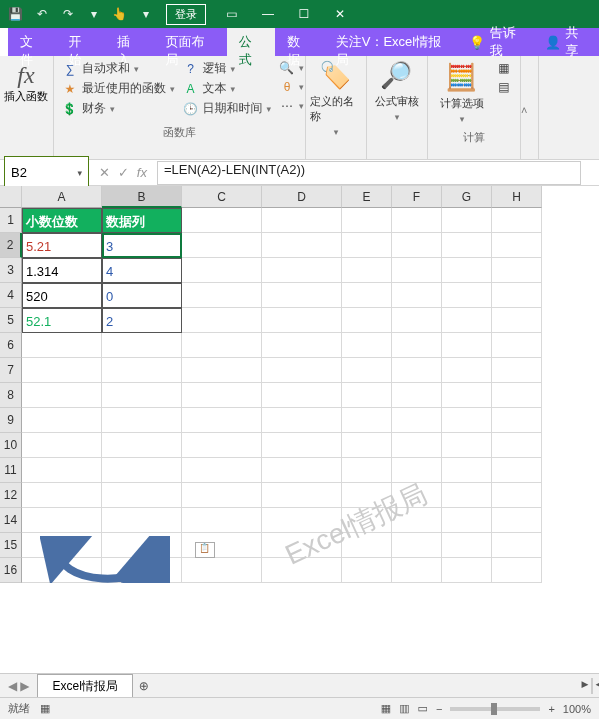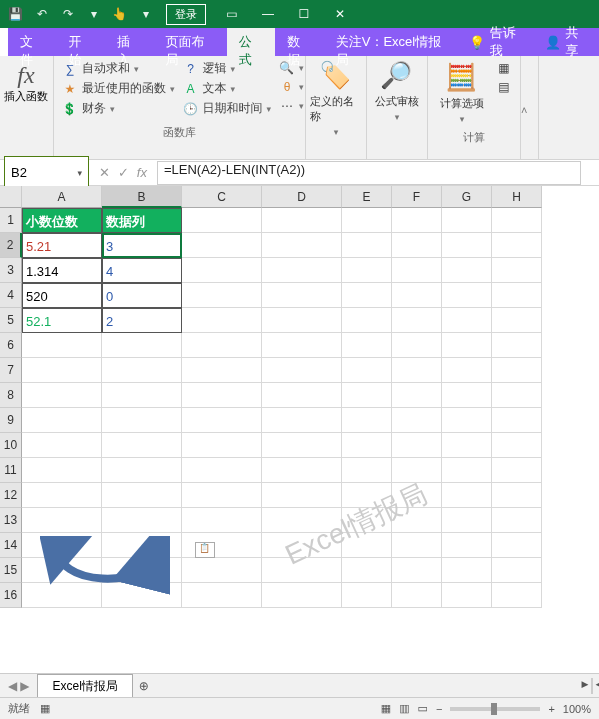--- a/index.html
+++ b/index.html
@@ -362,31 +362,20 @@
         <div class="cell" style="width: 80px;"></div>
         <div class="cell" style="width: 80px;"></div>
         <div class="cell" style="width: 80px;"></div>
         <div class="cell" style="width: 50px;"></div>
         <div class="cell" style="width: 50px;"></div>
         <div class="cell" style="width: 50px;"></div>
         <div class="cell" style="width: 50px;"></div>
       </div>
       <div class="row">
         <div class="rowh">12</div>
-        <div class="cell" style="width: 80px;"></div>
-        <div class="cell" style="width: 80px;"></div>
-        <div class="cell" style="width: 80px;"></div>
-        <div class="cell" style="width: 80px;"></div>
-        <div class="cell" style="width: 50px;"></div>
-        <div class="cell" style="width: 50px;"></div>
-        <div class="cell" style="width: 50px;"></div>
-        <div class="cell" style="width: 50px;"></div>
-      </div>
-      <div class="row">
-        <div class="rowh">13</div>
         <div class="cell" style="width: 80px;"></div>
         <div class="cell" style="width: 80px;"></div>
         <div class="cell" style="width: 80px;"></div>
         <div class="cell" style="width: 80px;"></div>
         <div class="cell" style="width: 50px;"></div>
         <div class="cell" style="width: 50px;"></div>
         <div class="cell" style="width: 50px;"></div>
         <div class="cell" style="width: 50px;"></div>
       </div>
       <div class="row">

